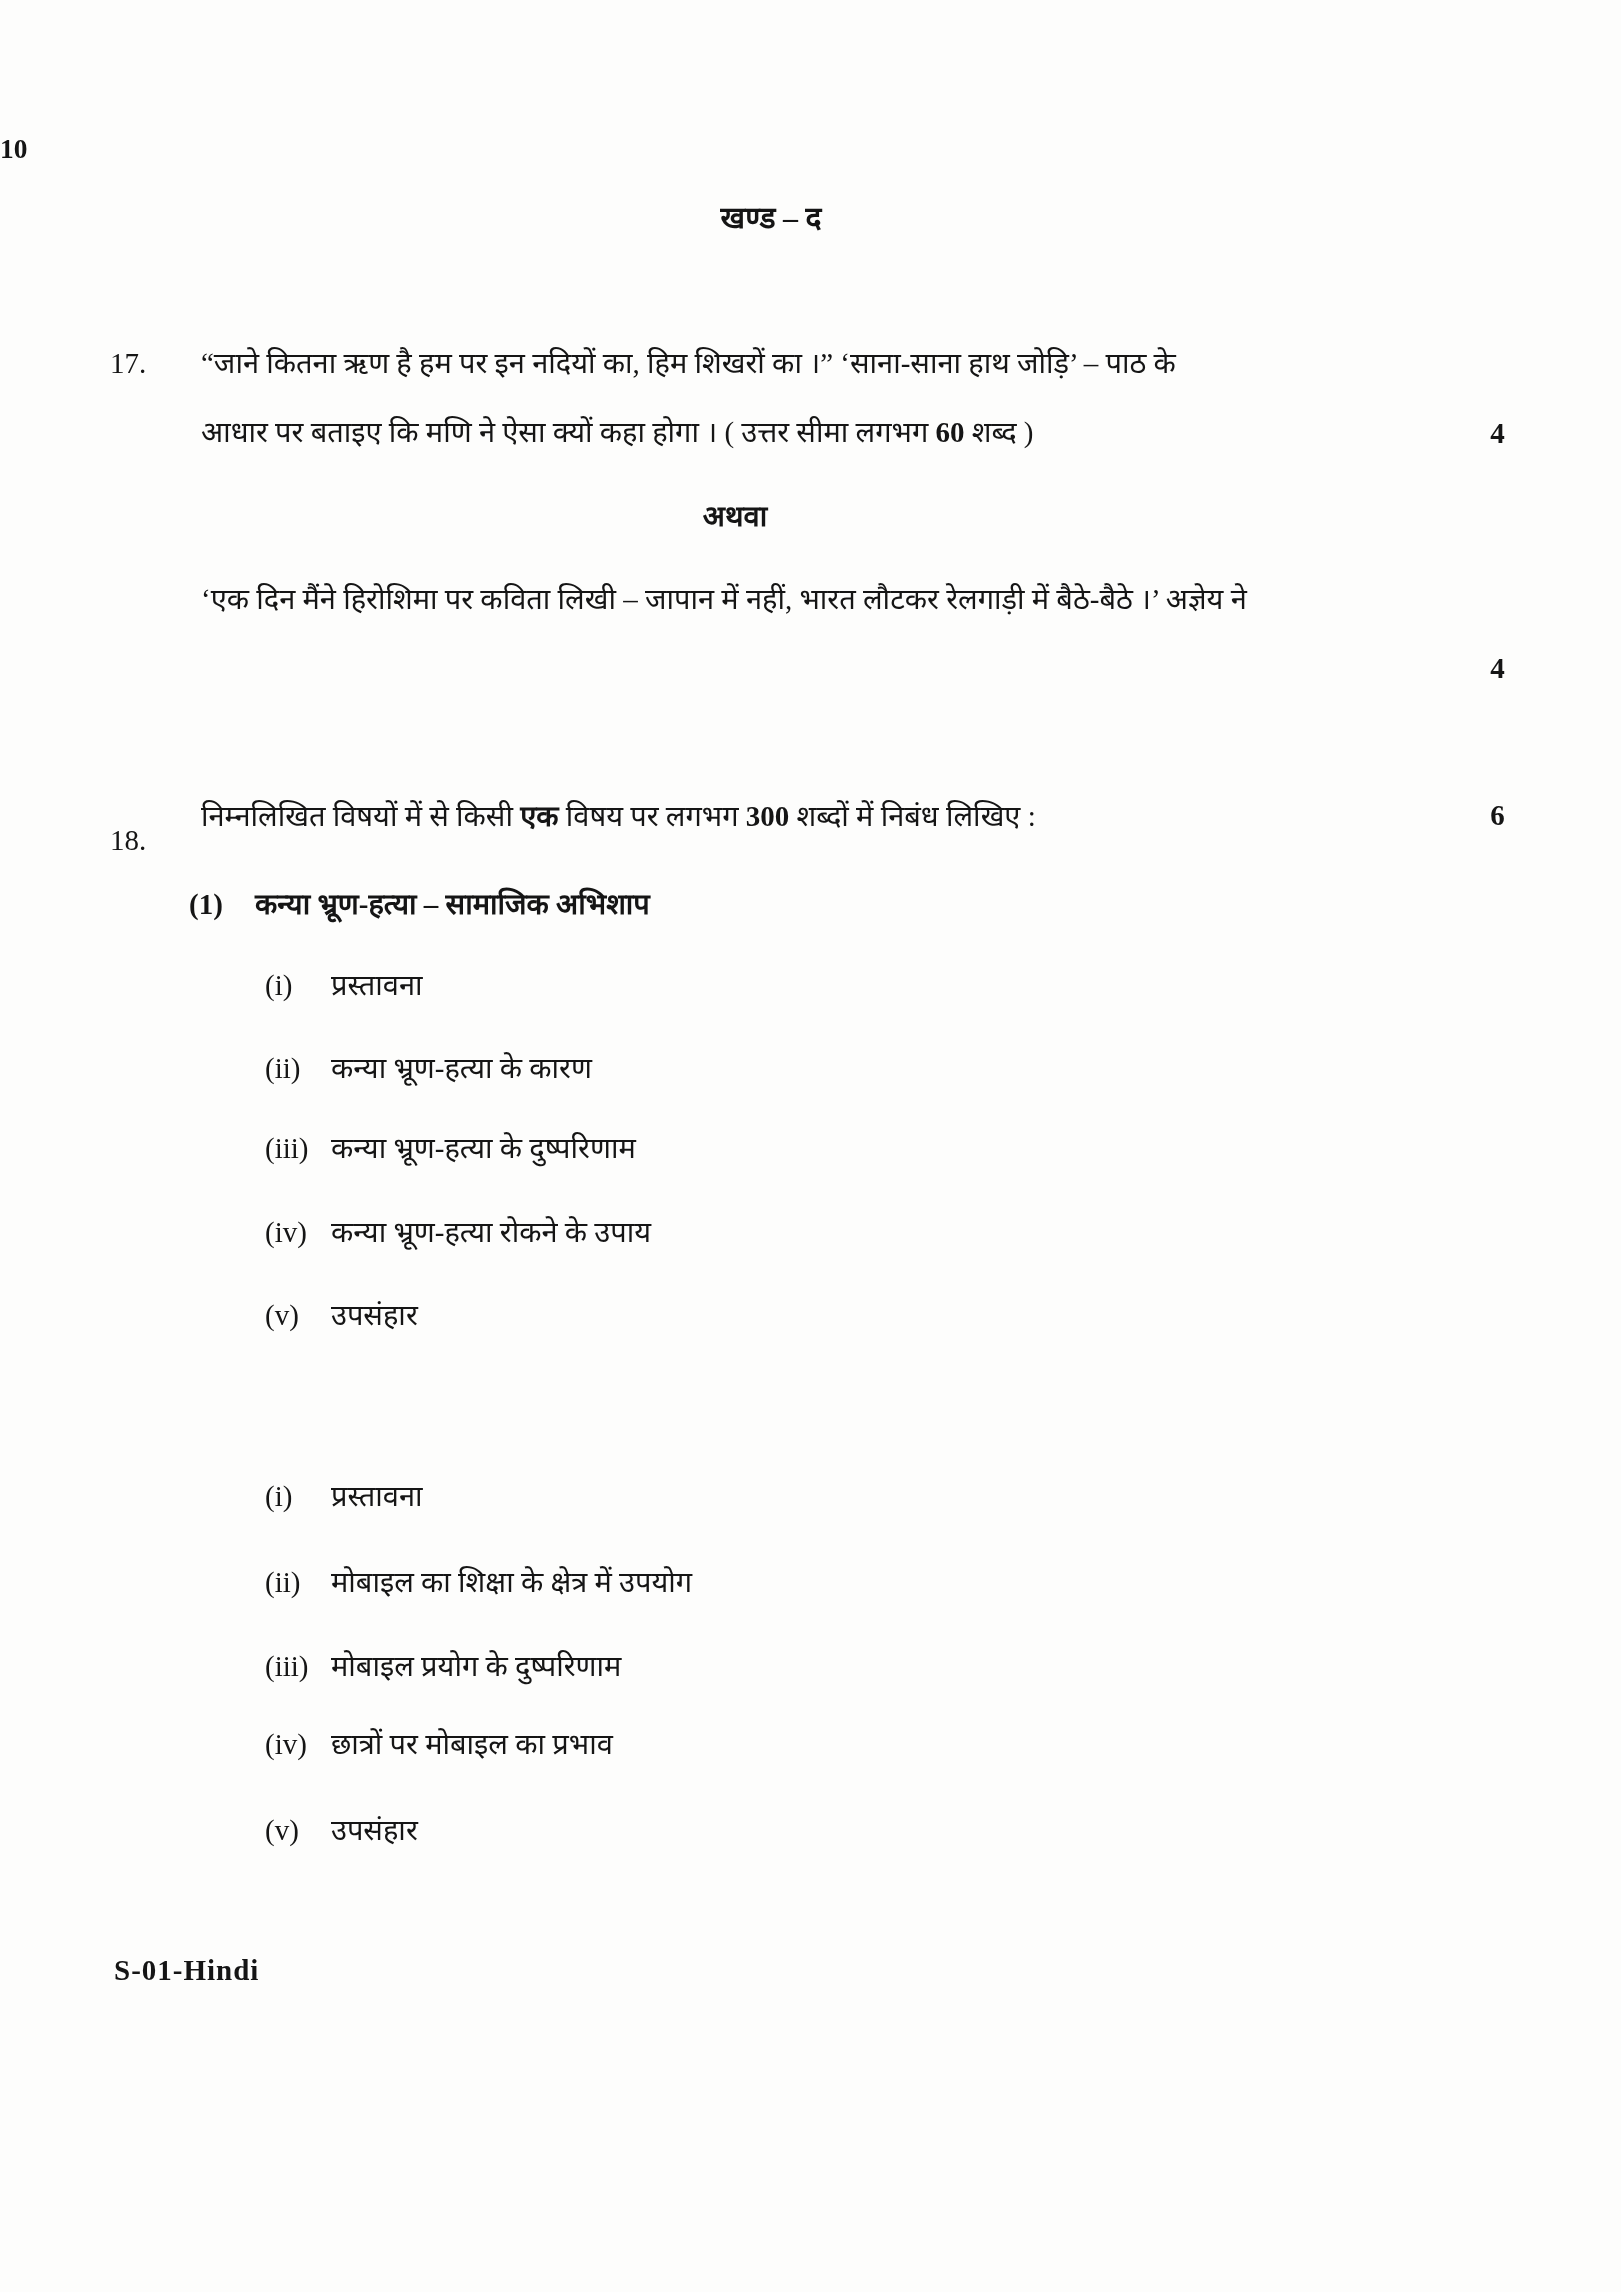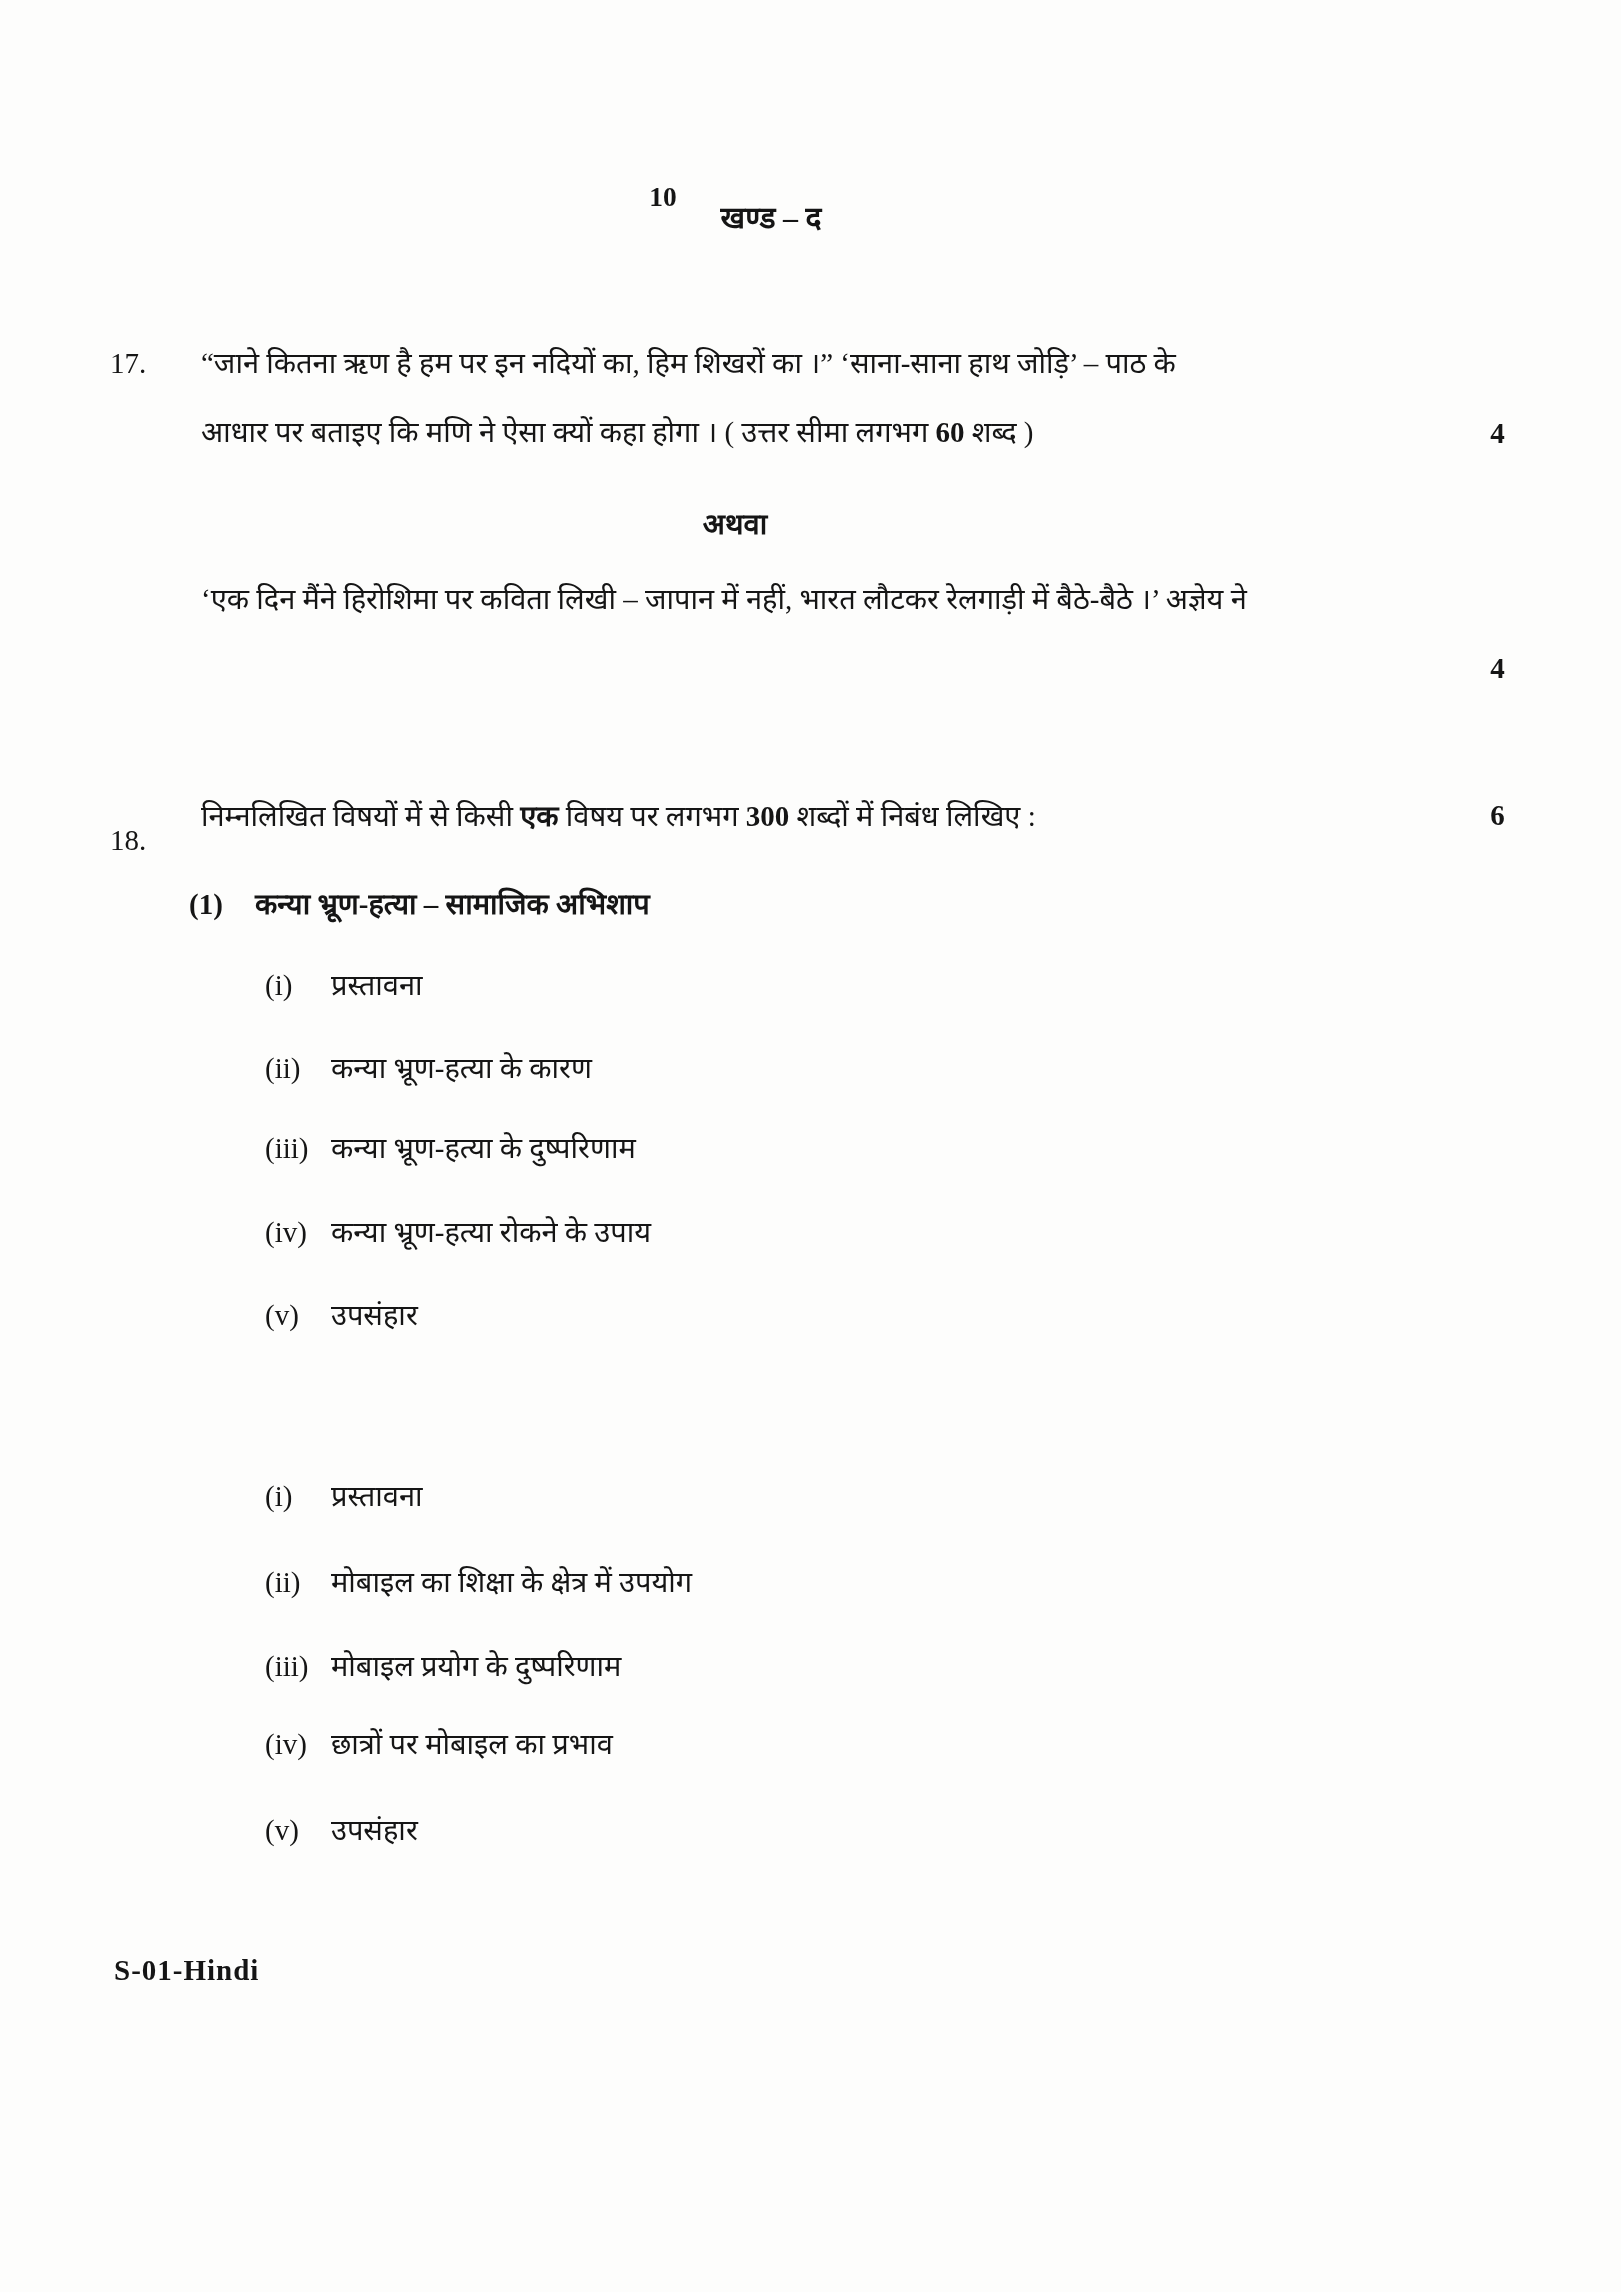--- a/index.html
+++ b/index.html
@@ -16,39 +16,39 @@
   }
   .abs { position: absolute; }
   .line {
     font-size: 29px;
     line-height: 45px;
     white-space: nowrap;
   }
   .bold { font-weight: bold; }
   .page-number {
     top: 127px; left: 0; width: 1326px;
-    text-align: center;
-    font-size: 27.4px; font-weight: bold; line-height: 45px; margin-top: 48px;
+    text-align: left;
+    font-size: 27.4px; font-weight: bold; line-height: 45px;
   }
   .section-title {
     top: 195px; left: 0; width: 1542px;
     text-align: center;
     font-size: 30px; font-weight: bold; line-height: 45px;
   }
   .qnum { left: 110px; width: 78px; }
   .qtext { left: 201px; width: 1161px; }
   .marks {
     left: 1470px; width: 55px;
     text-align: center;
     font-size: 29px; font-weight: bold; line-height: 45px;
   }
   .or-label {
     top: 494px; left: 0; width: 1470px;
     text-align: center;
-    font-size: 29px; font-weight: bold; line-height: 45px; margin-top: 8px;
+    font-size: 29px; font-weight: bold; line-height: 45px;
   }
   .topic-row { left: 189px; }
   .topic-row .topic-num { display: inline-block; width: 66px; font-weight: bold; }
   .topic-row .topic-title { font-weight: bold; }
   .item-row { left: 265px; }
   .item-row .item-num { display: inline-block; width: 66px; }
   .footer {
     top: 1948px; left: 114px;
     font-size: 29px; font-weight: bold; line-height: 45px;
     letter-spacing: 1px;

